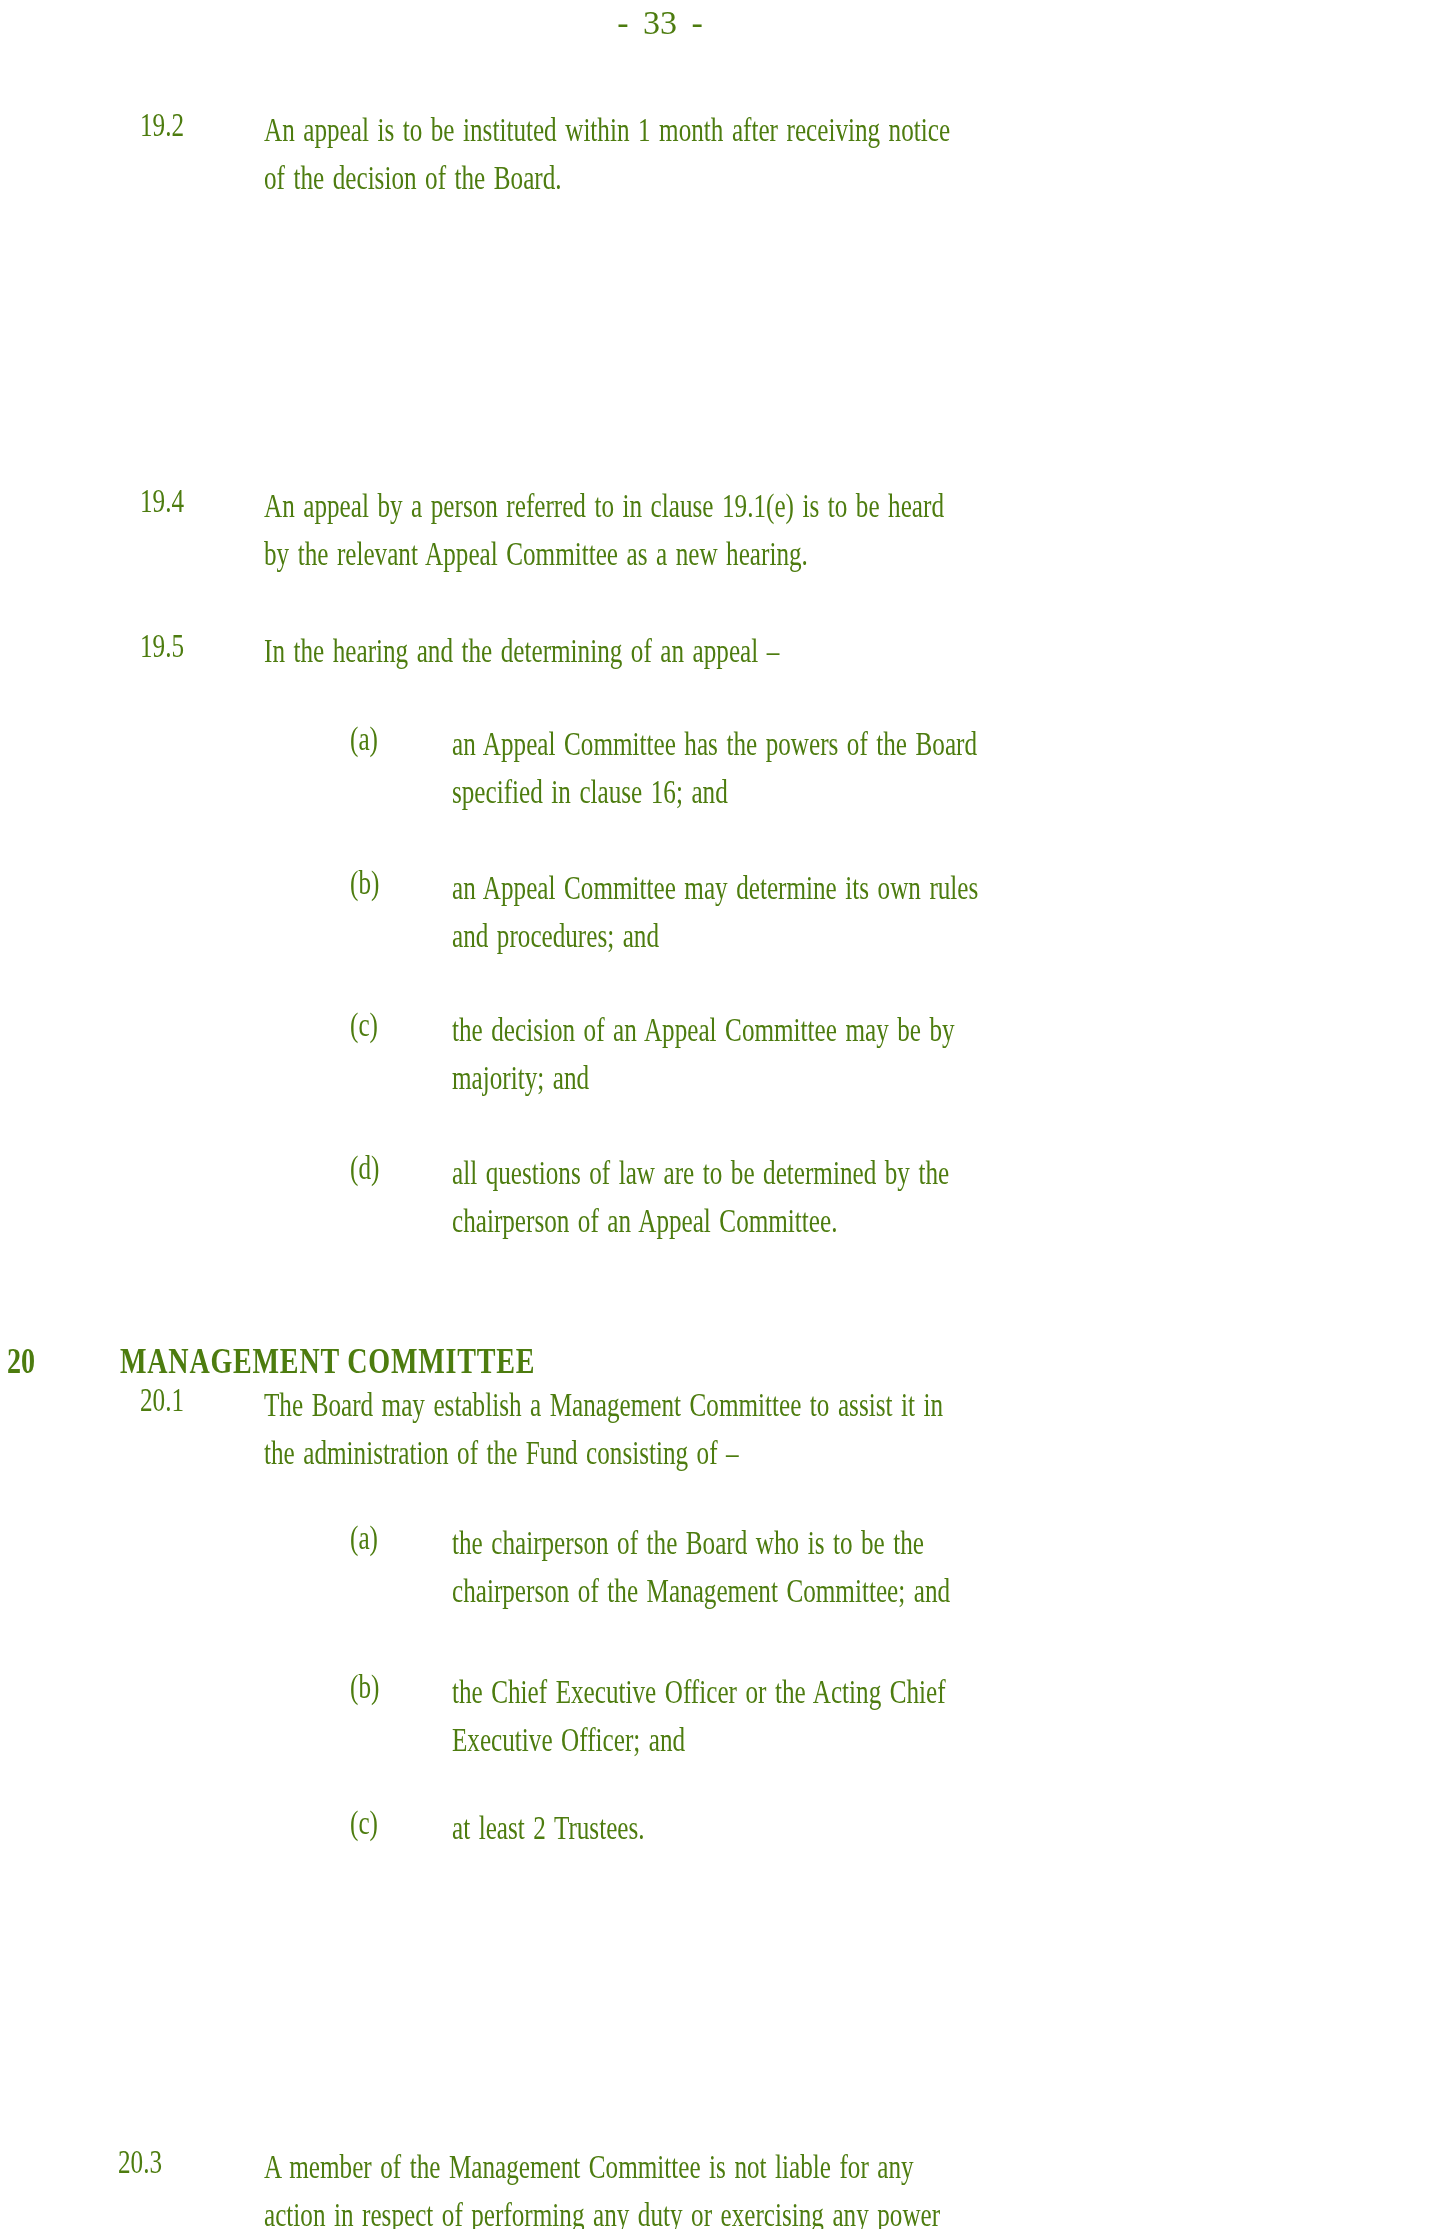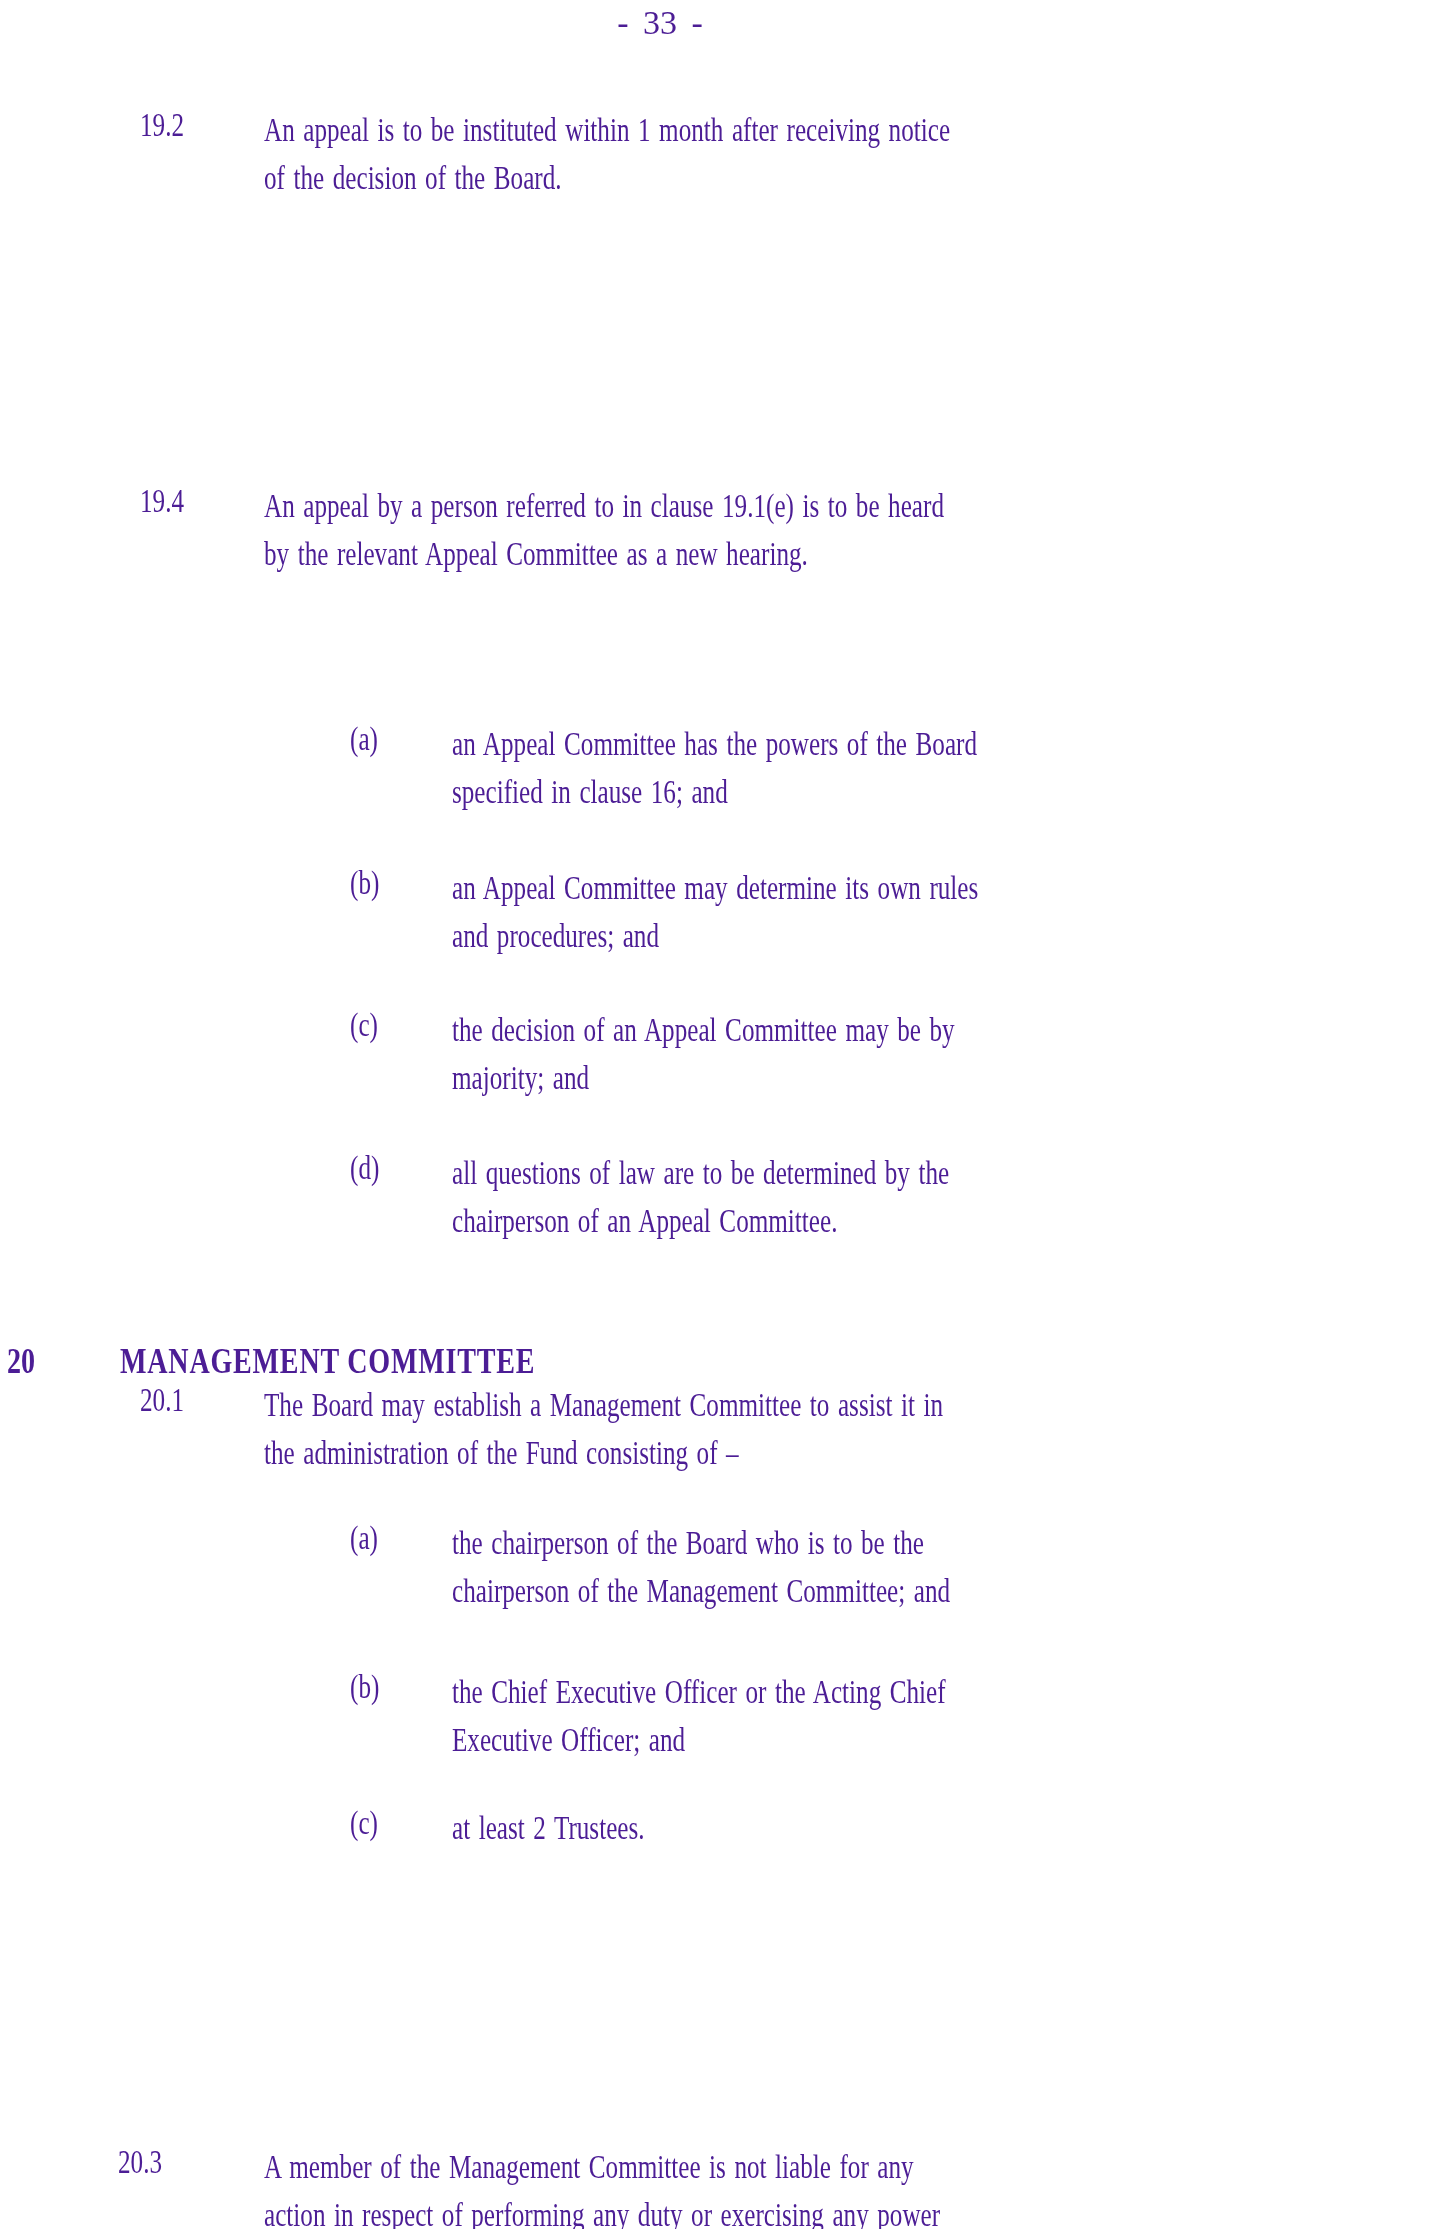--- a/index.html
+++ b/index.html
@@ -3,21 +3,21 @@
 <meta charset="utf-8">
 <style>
   html, body { margin: 0; padding: 0; background: #e8e8e8; }
   .page {
     position: relative;
     width: 1449px;
     height: 2229px;
     background: #ffffff;
     overflow: hidden;
     font-family: "Liberation Serif", serif;
-    color: #4c1d95;
+    color: #4d7c0f;
   }
   .pageno {
     position: absolute;
     top: 4px;
     left: 500px;
     width: 320px;
     text-align: center;
     font-size: 34px;
     word-spacing: 6px;
   }
@@ -77,20 +77,24 @@
 of the decision of the Board.</div>
   </div>
 
 
   <div class="blk n19" style="top:482px">
     <span class="num">19.4</span>
     <div class="body">An appeal by a person referred to in clause 19.1(e) is to be heard
 by the relevant Appeal Committee as a new hearing.</div>
   </div>
 
+  <div class="blk n19" style="top:627px">
+    <span class="num">19.5</span>
+    <div class="body">In the hearing and the determining of an appeal –</div>
+  </div>
 
   <div class="blk sub" style="top:720px">
     <span class="num">(a)</span>
     <div class="body">an Appeal Committee has the powers of the Board
 specified in clause 16; and</div>
   </div>
 
   <div class="blk sub" style="top:864px">
     <span class="num">(b)</span>
     <div class="body">an Appeal Committee may determine its own rules

